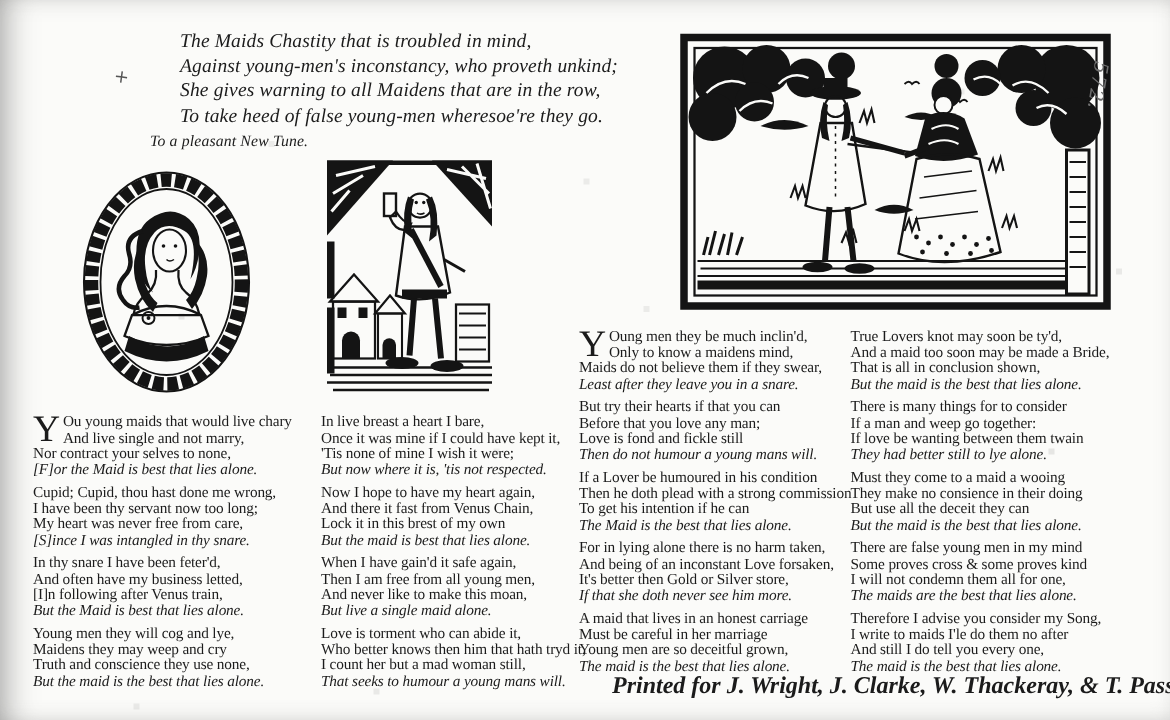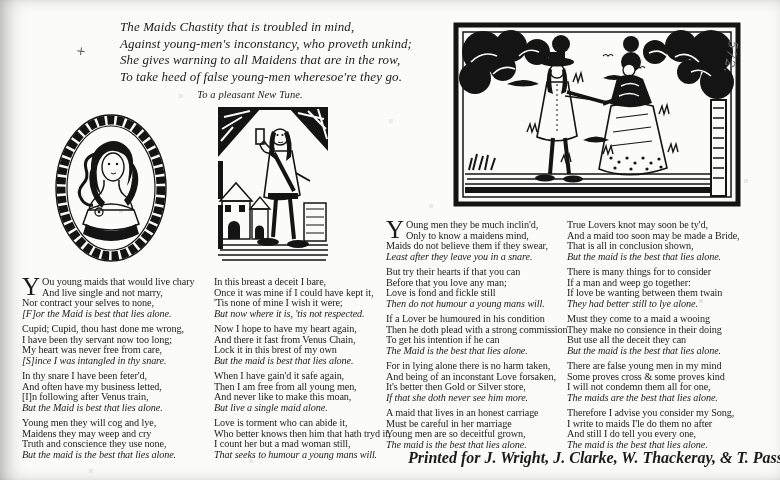--- a/index.html
+++ b/index.html
@@ -16,21 +16,21 @@
   #noise{position:absolute;left:0;top:0;width:2px;height:2px;background:transparent;
     box-shadow:120px 210px 0 1px rgba(50,50,50,.10), 390px 120px 0 1px rgba(50,50,50,.08),
       700px 300px 0 1px rgba(50,50,50,.10), 250px 460px 0 1px rgba(50,50,50,.09),
       60px 330px 0 1px rgba(50,50,50,.08), 540px 455px 0 1px rgba(50,50,50,.10),
       745px 180px 0 1px rgba(50,50,50,.09), 180px 95px 0 1px rgba(50,50,50,.08),
       430px 205px 0 1px rgba(50,50,50,.08), 640px 60px 0 1px rgba(50,50,50,.07),
       330px 300px 0 1px rgba(50,50,50,.07), 90px 470px 0 1px rgba(50,50,50,.08);}
   .titleblock{position:absolute;left:100px;top:19px;width:345px;font-style:italic;
     font-size:13px;line-height:16.5px;letter-spacing:.1px;}
   .titleblock .tline{white-space:nowrap;margin-left:20px;}
-  .tune{font-size:10.5px;text-align:center;width:300px;margin-top:2px;}
+  .tune{font-size:10.5px;text-align:left;width:300px;margin-top:2px;}
   .stray{position:absolute;color:#555;font-size:12px;font-family:"DejaVu Sans",sans-serif;}
   .hand{position:absolute;left:741px;top:42px;color:#6e6e6e;font-size:13px;font-style:italic;
     font-family:"DejaVu Serif",serif;transform:rotate(99deg);transform-origin:left top;letter-spacing:1px;}
   .cut{position:absolute;}
   .col{position:absolute;font-size:10.2px;line-height:10.5px;letter-spacing:-.1px;}
   .stanza{margin-bottom:5px;}
   .line{white-space:nowrap;}
   .line:last-child{font-style:italic;}
   .dropcap{float:left;font-size:25px;line-height:20px;padding-right:2px;font-style:normal;}
   #col1{left:22px;top:277px;width:190px;}
@@ -231,21 +231,21 @@
       </div>
       <div class="stanza">
         <div class="line">Young men they will cog and lye,</div>
         <div class="line">Maidens they may weep and cry</div>
         <div class="line">Truth and conscience they use none,</div>
         <div class="line">But the maid is the best that lies alone.</div>
       </div>
     </div>
   <div id="col2" class="col">
       <div class="stanza">
-        <div class="line">In this breast a deceit I bare,</div>
+        <div class="line">In live breast a heart I bare,</div>
         <div class="line">Once it was mine if I could have kept it,</div>
         <div class="line">'Tis none of mine I wish it were;</div>
         <div class="line">But now where it is, 'tis not respected.</div>
       </div>
       <div class="stanza">
         <div class="line">Now I hope to have my heart again,</div>
         <div class="line">And there it fast from Venus Chain,</div>
         <div class="line">Lock it in this brest of my own</div>
         <div class="line">But the maid is best that lies alone.</div>
       </div>

